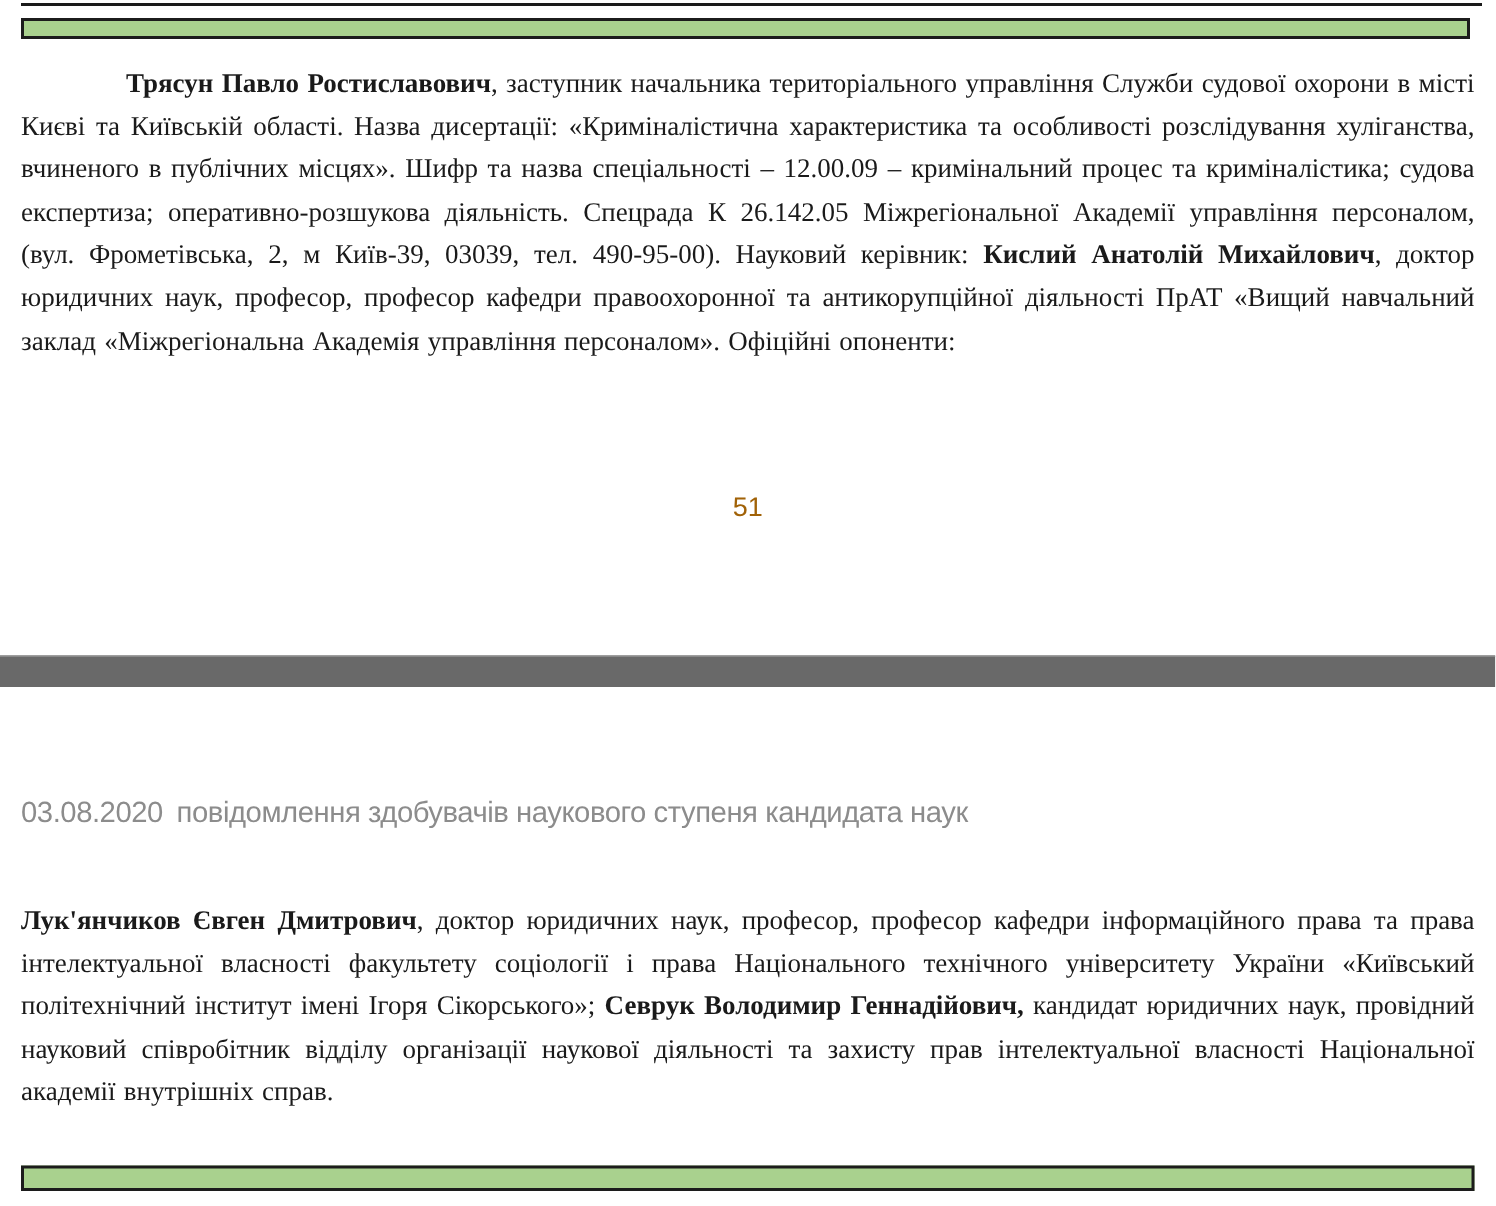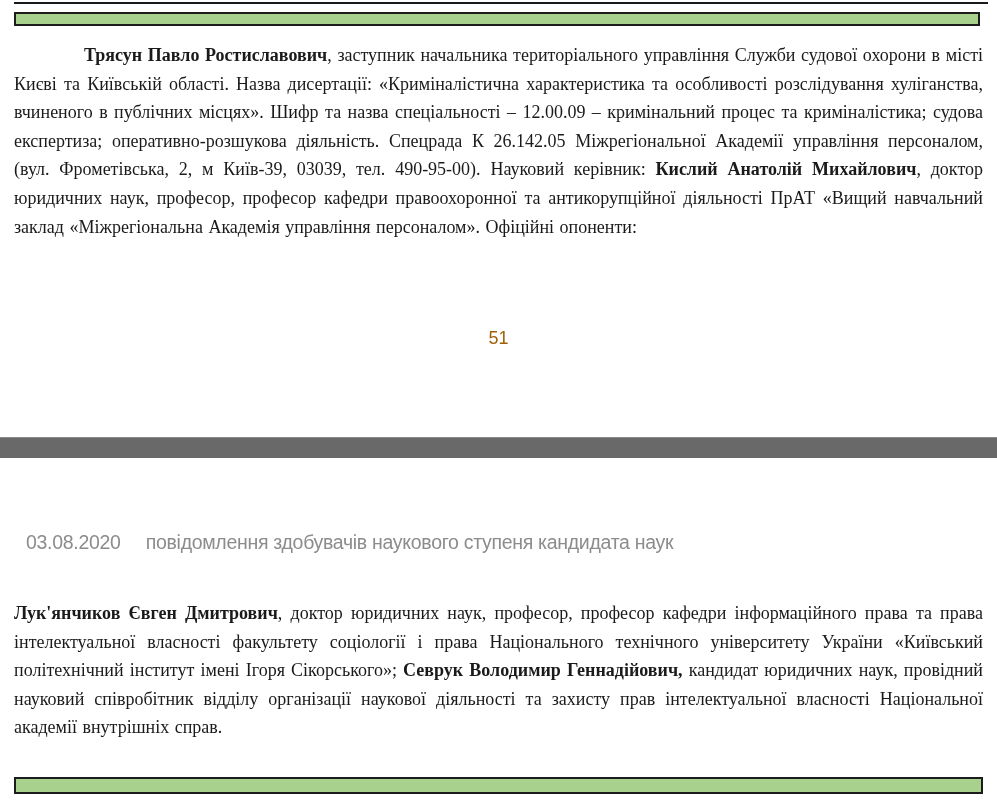--- a/index.html
+++ b/index.html
@@ -100,21 +100,21 @@
 
   <div class="green-bar top" style="background-color: rgb(169, 209, 142);"></div>
 
   <p class="body-paragraph first"><span style="font-weight: bold;">Трясун Павло Ростиславович</span><span>, заступник начальника територіального управління Служби судової охорони в місті Києві та Київській області. Назва дисертації: «Криміналістична характеристика та особливості розслідування хуліганства, вчиненого в публічних місцях». Шифр та назва спеціальності – 12.00.09 – кримінальний процес та криміналістика; судова експертиза; оперативно-розшукова діяльність. Спецрада К 26.142.05 Міжрегіональної Академії управління персоналом, (вул. Фрометівська, 2, м Київ-39, 03039, тел. 490-95-00). Науковий керівник: </span><span style="font-weight: bold;">Кислий Анатолій Михайлович</span><span>, доктор юридичних наук, професор, професор кафедри правоохоронної та антикорупційної діяльності ПрАТ «Вищий навчальний заклад «Міжрегіональна Академія управління персоналом». Офіційні опоненти:</span></p>
 
   <div class="page-number">51</div>
 
   <div class="gray-divider" style="background-color: rgb(105, 105, 105);"></div>
 
   <div class="section-heading">
-    <span class="date" style="color: rgb(140, 140, 140); margin-left: 12px;">03.08.2020</span>
-    <span class="label" style="color: rgb(140, 140, 140); margin-left: 16px;">повідомлення здобувачів наукового ступеня кандидата наук</span>
+    <span class="date" style="color: rgb(140, 140, 140);">03.08.2020</span>
+    <span class="label" style="color: rgb(140, 140, 140);">повідомлення здобувачів наукового ступеня кандидата наук</span>
   </div>
 
   <p class="body-paragraph second"><span style="font-weight: bold;">Лук'янчиков Євген Дмитрович</span><span>, доктор юридичних наук, професор, професор кафедри інформаційного права та права інтелектуальної власності факультету соціології і права Національного технічного університету України «Київський політехнічний інститут імені Ігоря Сікорського»; </span><span style="font-weight: bold;">Севрук Володимир Геннадійович,</span><span> кандидат юридичних наук, провідний науковий співробітник відділу організації наукової діяльності та захисту прав інтелектуальної власності Національної академії внутрішніх справ.</span></p>
 
   <div class="green-bar bottom" style="background-color: rgb(169, 209, 142);"></div>
 
 </div>
 
 </body></html>

